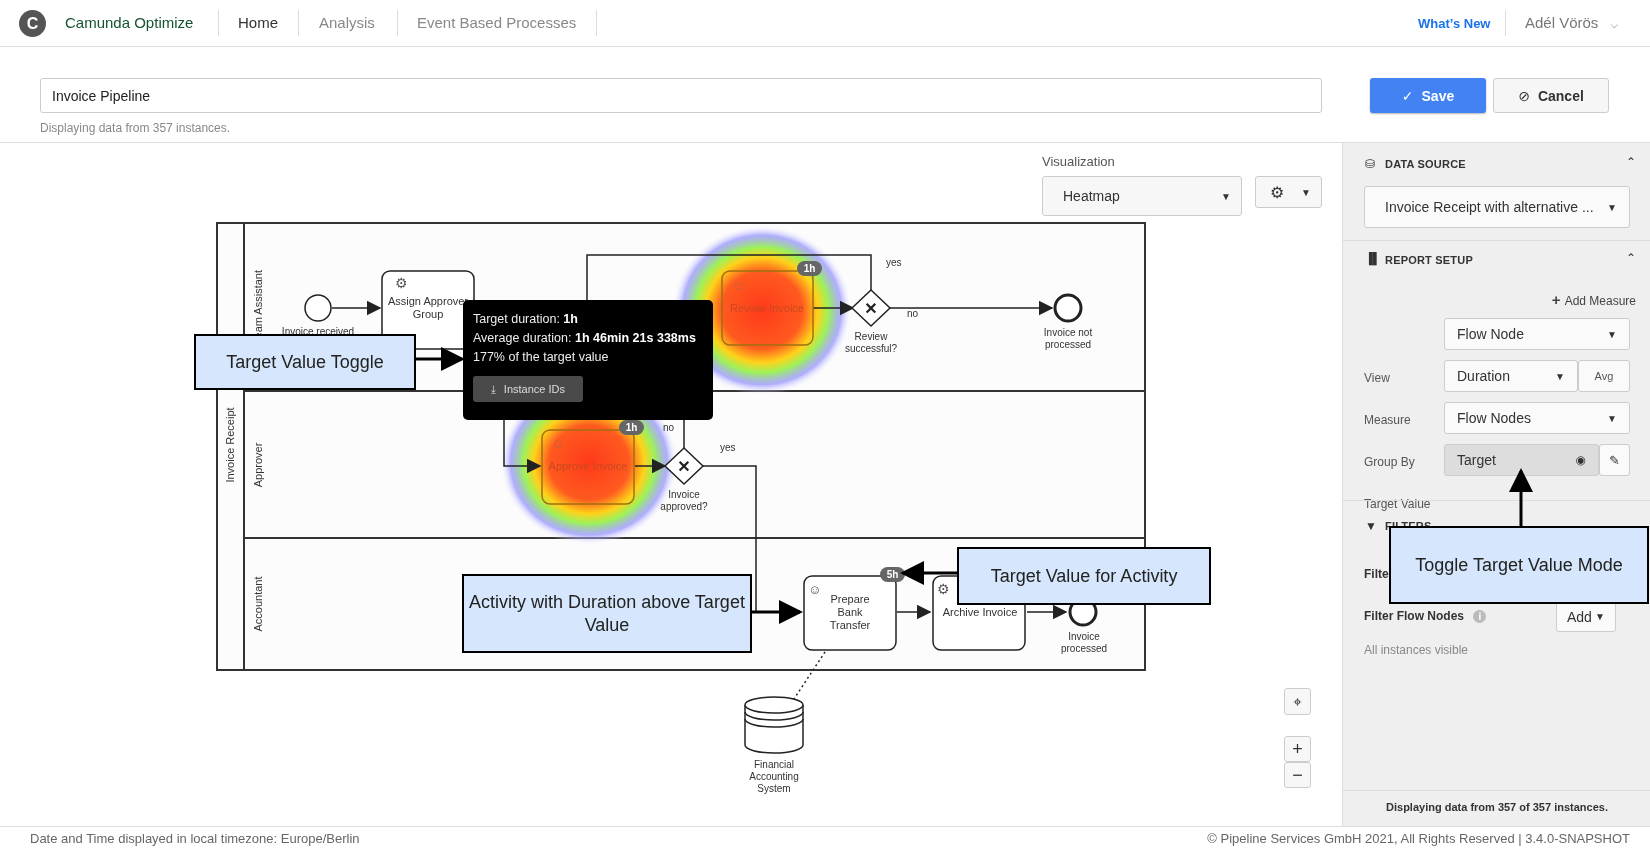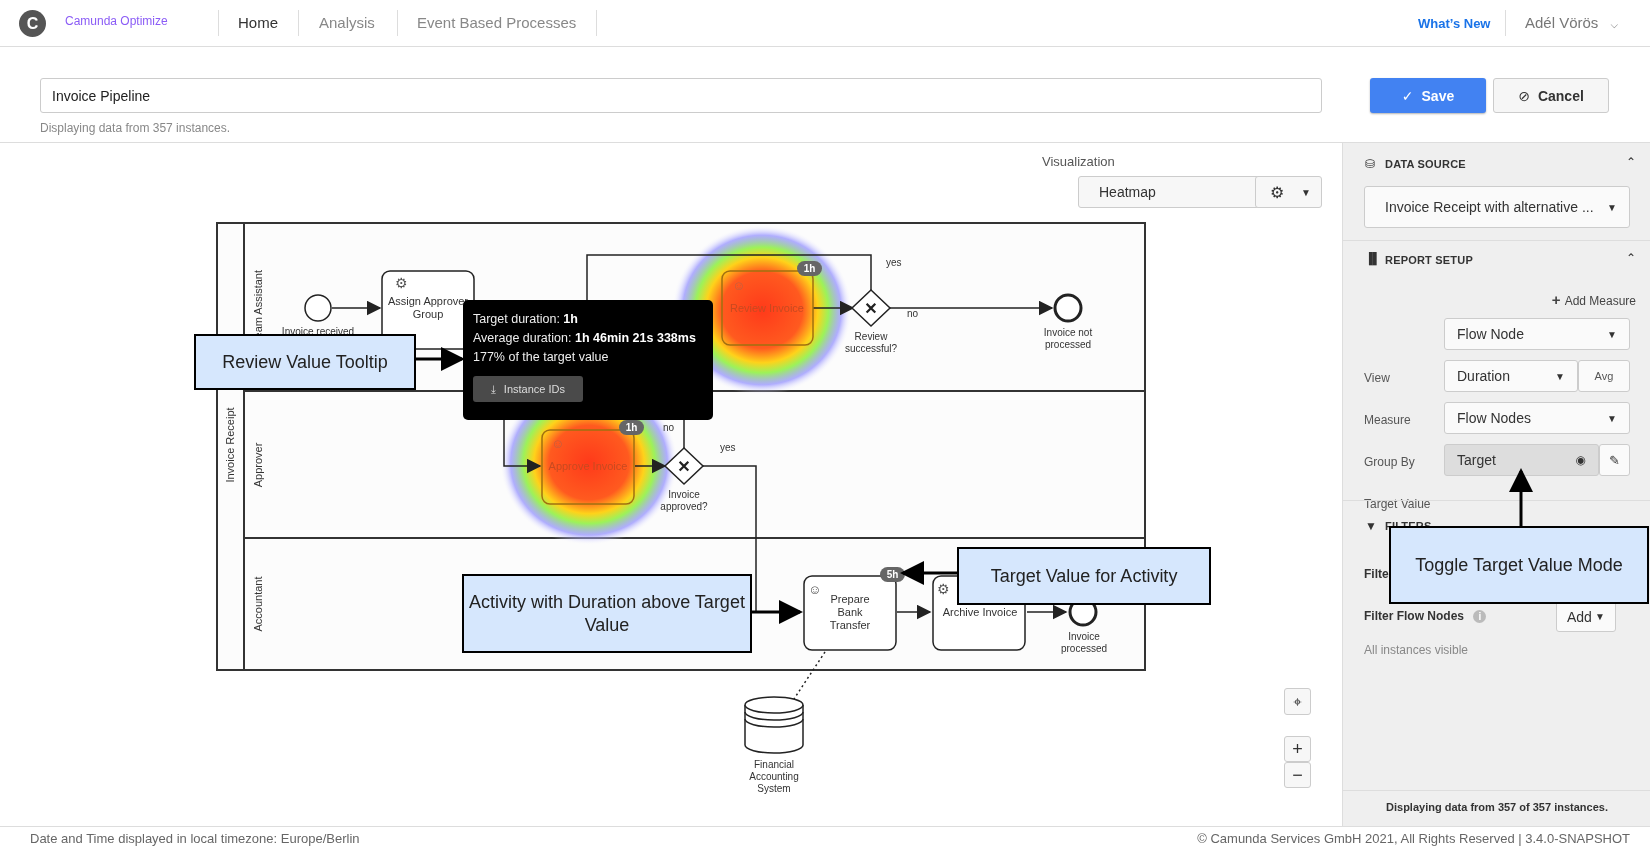--- a/index.html
+++ b/index.html
@@ -4,21 +4,21 @@
 <style>
   * { box-sizing: border-box; }
   html, body { margin: 0; padding: 0; }
   body { width: 1650px; height: 850px; position: relative; overflow: hidden; background: #fff;
     font-family: "Liberation Sans", sans-serif; color: #333; }
   .abs { position: absolute; }
   
   .topbar { left: 0; top: 0; width: 1650px; height: 47px; border-bottom: 1px solid #ddd; background: #fff; }
   .logo { left: 19px; top: 10px; width: 27px; height: 27px; border-radius: 50%; background: #555; color: #fff;
     font-weight: bold; font-size: 16px; text-align: center; line-height: 27px; }
-  .brand { left: 65px; top: 14px; font-size: 12px; color: #8b5cf6; }
+  .brand { left: 65px; top: 14px; font-size: 15px; color: #14532d; }
   .nav-sep { top: 10px; width: 1px; height: 26px; background: #ddd; }
   .nav-item { top: 14px; font-size: 15px; color: #888; cursor: pointer; }
   .nav-item.active { color: #333; }
   .whatsnew { left: 1418px; top: 16px; font-size: 13px; color: #1a73e8; font-weight: bold; cursor: pointer; }
   .user { left: 1525px; top: 14px; font-size: 15px; color: #777; cursor: pointer; }
   
   .name-input { left: 40px; top: 78px; width: 1282px; height: 35px; border: 1px solid #ccc; border-radius: 3px;
     font-size: 14px; padding: 0 11px; font-family: Liberation Sans, sans-serif; color: #222; background: #fff; }
   .sub-info { left: 40px; top: 121px; font-size: 12px; color: #888; }
   .btn-save { left: 1370px; top: 78px; width: 116px; height: 35px; background: #4282f2; color: #fff; border: 0; border-radius: 3px;
@@ -199,26 +199,26 @@
   <div class="abs tooltip" style="top:157px;">
     <div><span>Target duration: </span><b>1h</b></div>
     <div><span>Average duration: </span><b>1h 46min 21s 338ms</b></div>
     <div>177% of the target value</div>
     <div class="tt-btn">
       <span>⤓</span>
       <span>Instance IDs</span>
     </div>
   </div>
 
-  <div class="abs anno" style="left:194px;top:191px;width:222px;height:56px;">Review Value Tooltip</div>
+  <div class="abs anno" style="left:194px;top:191px;width:222px;height:56px;">Target Value Toggle</div>
   <div class="abs anno" style="left:462px;top:431px;width:290px;height:79px;">Activity with Duration above Target Value</div>
   <div class="abs anno" style="left:957px;top:404px;width:254px;height:58px;">Target Value for Activity</div>
 
   <div class="abs viz-label" style="top:11px">Visualization</div>
-  <div class="abs select" style="left:1078px;top:33px;width:200px;height:32px;">
+  <div class="abs select" style="left:1042px;top:33px;width:200px;height:40px;">
     <span>Heatmap</span>
     <span class="chev">▼</span>
   </div>
   <div class="abs select" style="left:1255px;top:33px;width:67px;height:32px;padding-left:14px;">
     <span style="font-size:16px">⚙</span>
     <span class="chev">▼</span>
   </div>
 
   <div class="abs ctl" style="left:1284px;top:545px;width:27px;height:27px;line-height:26px;font-size:15px;"><span>⌖</span></div>
   <div class="abs ctl" style="left:1284px;top:593px;width:27px;height:26px;line-height:25px;"><span>+</span></div>
@@ -293,14 +293,14 @@
           <path d="M0,0 L8,4 L0,8 z" fill="#000"></path>
         </marker>
       </defs>
     <line x1="178" y1="383" x2="178" y2="328" stroke="#000" stroke-width="3" marker-end="url(#arrUp)"></line>
   </svg>
   <div class="abs anno" style="left:46px;top:383px;width:260px;height:78px;text-align:right;">Toggle Target Value Mode</div>
 </div>
 
 <div class="abs footer">
   <div class="abs foot-left">Date and Time displayed in local timezone: Europe/Berlin</div>
-  <div class="abs foot-right">© Camunda Services GmbH 2021, All Rights Reserved | 3.4.0-SNAPSHOT</div>
+  <div class="abs foot-right">© Pipeline Services GmbH 2021, All Rights Reserved | 3.4.0-SNAPSHOT</div>
 </div>
 
 </body></html>

